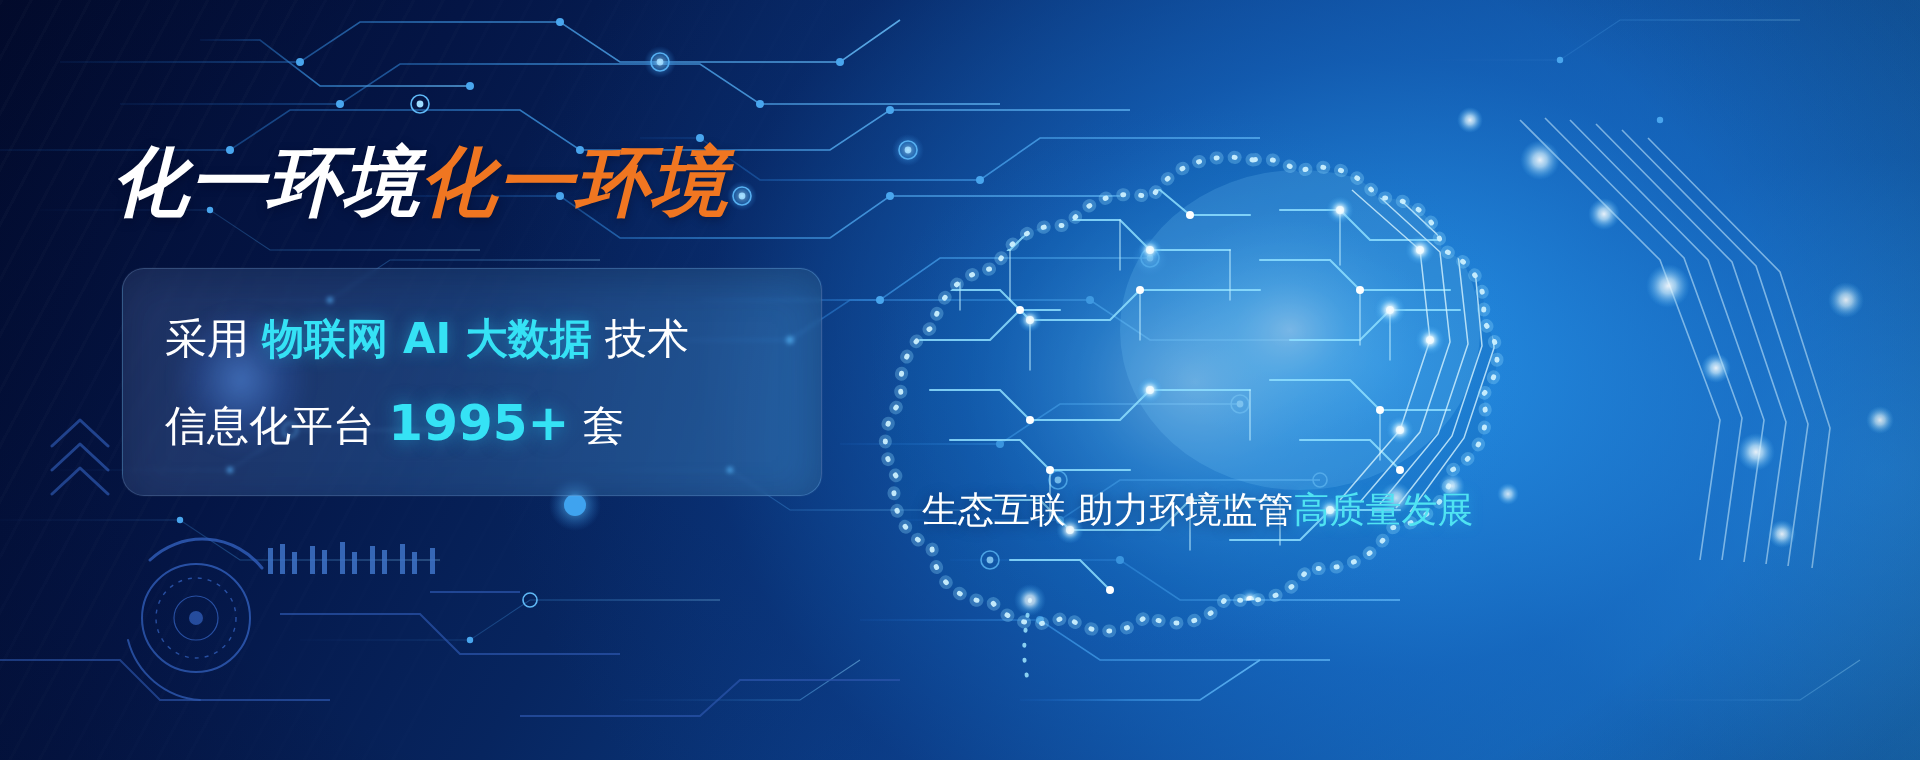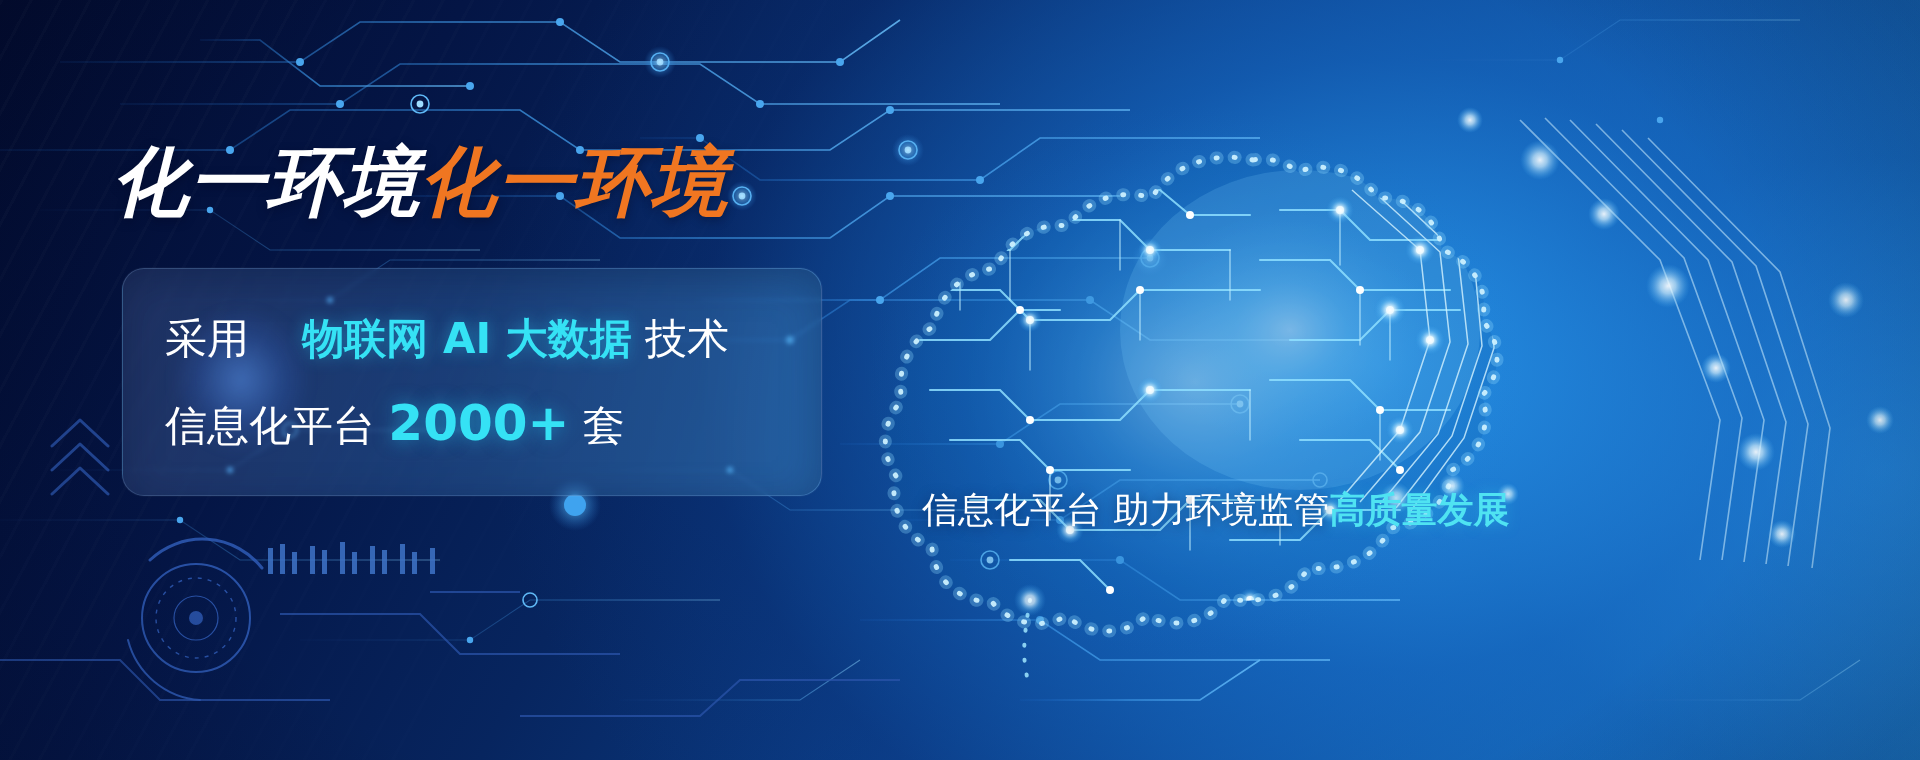--- a/index.html
+++ b/index.html
@@ -77,36 +77,35 @@
     position:absolute; left:42px;
     white-space:nowrap;
     font-family:"DejaVu Sans","Liberation Sans",sans-serif;
   }
   .line1 { top:44px; font-size:42px; line-height:52px; }
   .line2 { top:128px; font-size:42px; line-height:52px; }
   .card-line .wt { color:#ffffff; font-weight:400;text-align:center; }
   .card-line .cy {
     color:#35e2f5; font-weight:800;
     text-shadow:0 0 16px rgba(40,200,245,0.45);
-    margin-left:40px;
   }
   .card-line .num {
     color:#35e2f5; font-weight:800; font-size:50px;
     text-shadow:0 0 18px rgba(40,200,245,0.5);
   }
 
   .tagline {
     position:absolute; left:922px; top:487px;
     font-size:36px; line-height:46px;
     white-space:nowrap;
     font-family:"DejaVu Sans","Liberation Sans",sans-serif;
     text-shadow:0 2px 12px rgba(2,25,70,0.55);
   }
   .tagline .wt { color:#ffffff; font-weight:500; }
-  .tagline .cy { color:#4fe3f2; font-weight:700; text-shadow:0 0 14px rgba(50,210,245,0.4);text-align:center; }
+  .tagline .cy { color:#4fe3f2; font-weight:400; text-shadow:0 0 14px rgba(50,210,245,0.4);text-align:center; }
 </style>
 </head>
 <body>
 
 <div class="banner">
 
   <div class="streaks"></div>
 
   <svg class="layer" viewBox="0 0 1920 760" preserveAspectRatio="none" aria-hidden="true">
     <defs>
@@ -496,22 +495,22 @@
     <div class="card-glow"></div>
 
     <div class="card-line line1">
       <span class="wt">采用</span>
       <span class="cy">物联网 AI 大数据</span>
       <span class="wt">技术</span>
     </div>
 
     <div class="card-line line2">
       <span class="wt">信息化平台</span>
-      <span class="num">2000+</span>
+      <span class="num">1995+</span>
       <span class="wt">套</span>
     </div>
   </div>
 
   <div class="tagline">
-    <span class="wt">信息化平台 助力环境监管</span><span class="cy">高质量发展</span>
+    <span class="wt">生态互联 助力环境监管</span><span class="cy">高质量发展</span>
   </div>
 
 </div>
 
 </body></html>

